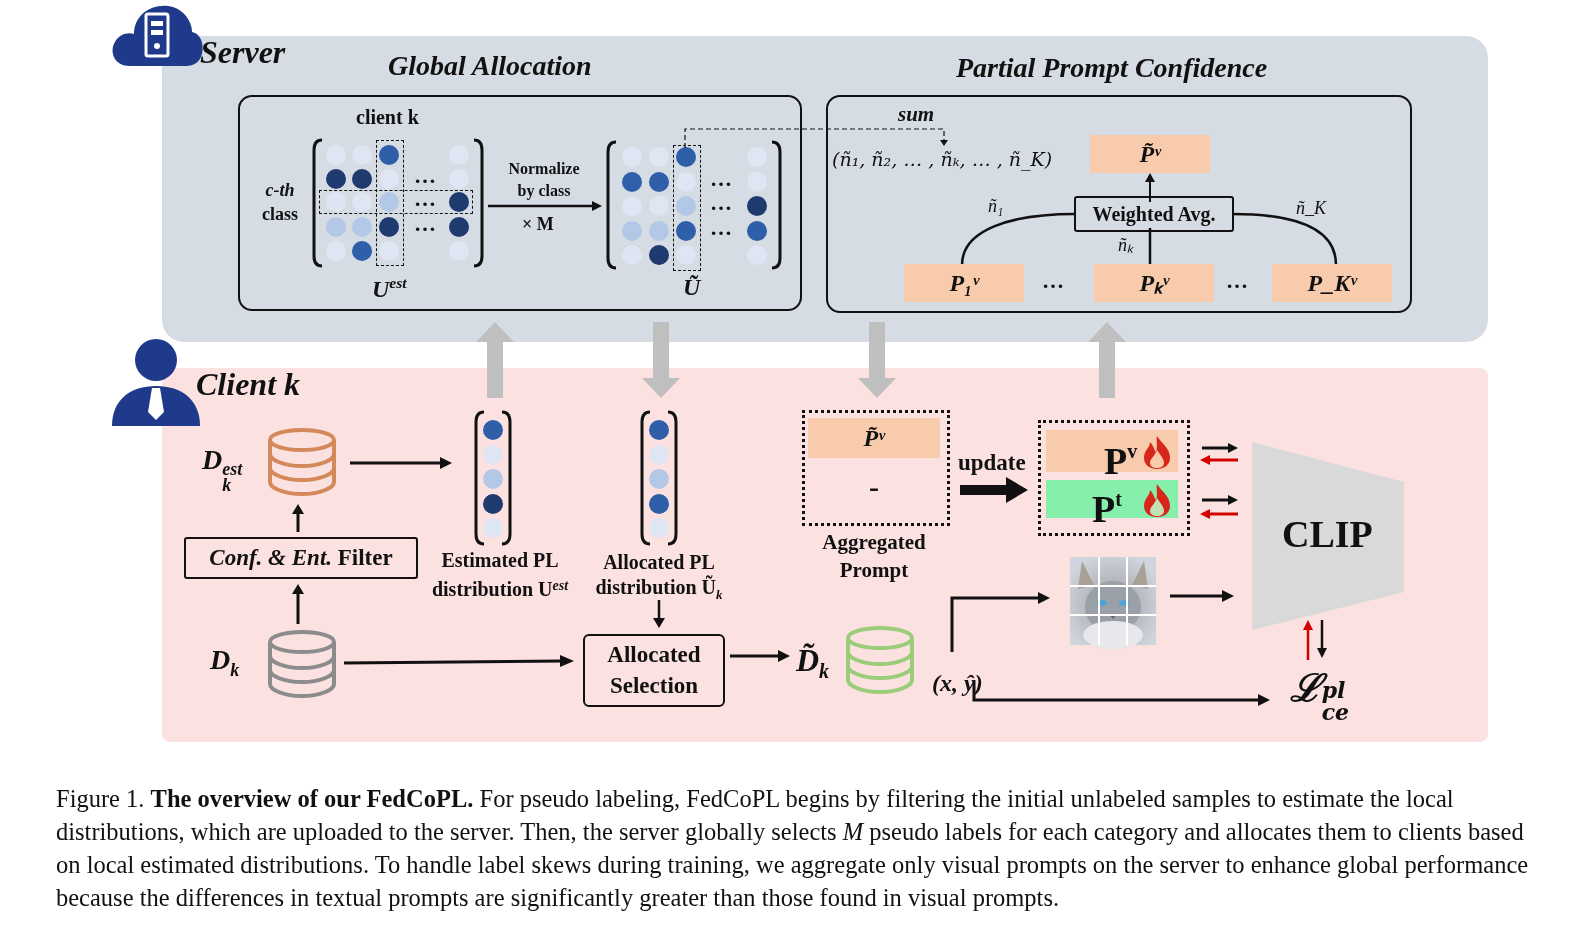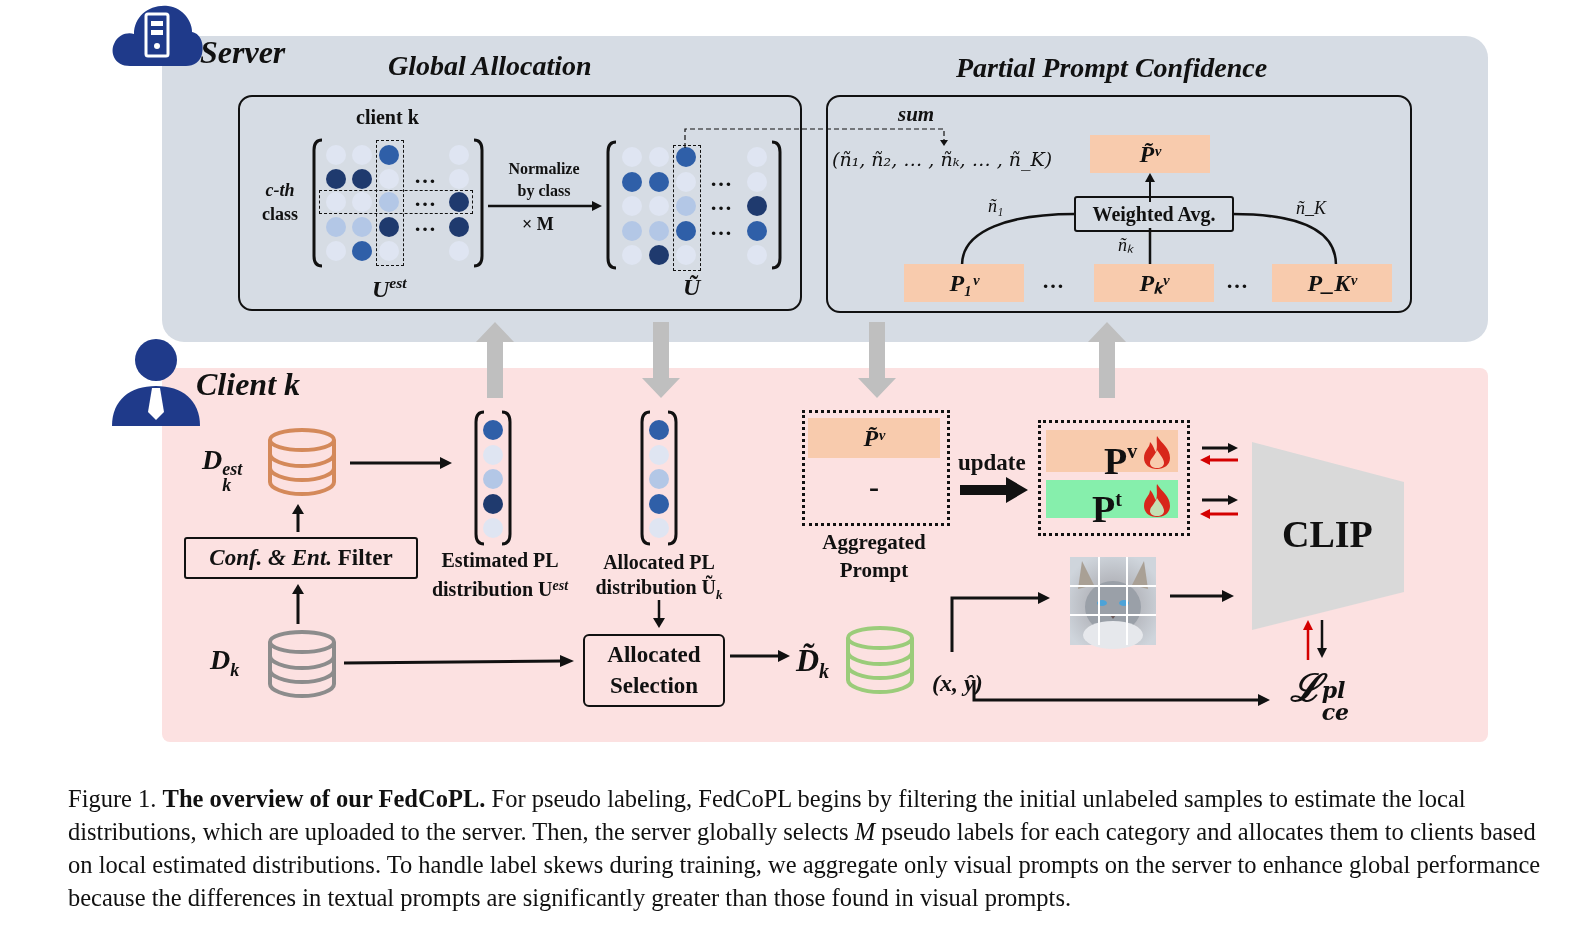--- a/index.html
+++ b/index.html
@@ -8,21 +8,21 @@
   .abs { position:absolute; }
   .server-panel { left:162px; top:36px; width:1326px; height:306px; background:#d6dce4; border-radius:22px; }
   .client-panel { left:162px; top:368px; width:1326px; height:374px; background:#fce1e1; border-radius:8px; }
   .title-italic { font-style:italic; font-weight:bold; }
   .box { border:2px solid #111; border-radius:14px; background:transparent; }
   .dot { position:absolute; width:20px; height:20px; border-radius:50%; }
   .bold { font-weight:bold; }
   .center { text-align:center; }
   .peach { background:#f8cbad; }
   .green { background:#86efac;font-family:Liberation Serif, serif; }
-  .caption { left:56px; top:782px; width:1490px; font-size:24.5px; line-height:33px; font-family:"Liberation Serif", serif;margin-left:12px; }
+  .caption { left:56px; top:782px; width:1490px; font-size:24.5px; line-height:33px; font-family:"Liberation Serif", serif; }
   .caption p { margin:0; }
   sup, sub { font-size:65%; }
   svg { overflow:visible; }
 </style>
 </head>
 <body>
 
 <div class="abs server-panel"></div>
 
 <svg class="abs" style="left:110px;top:2px;" width="92" height="66">

